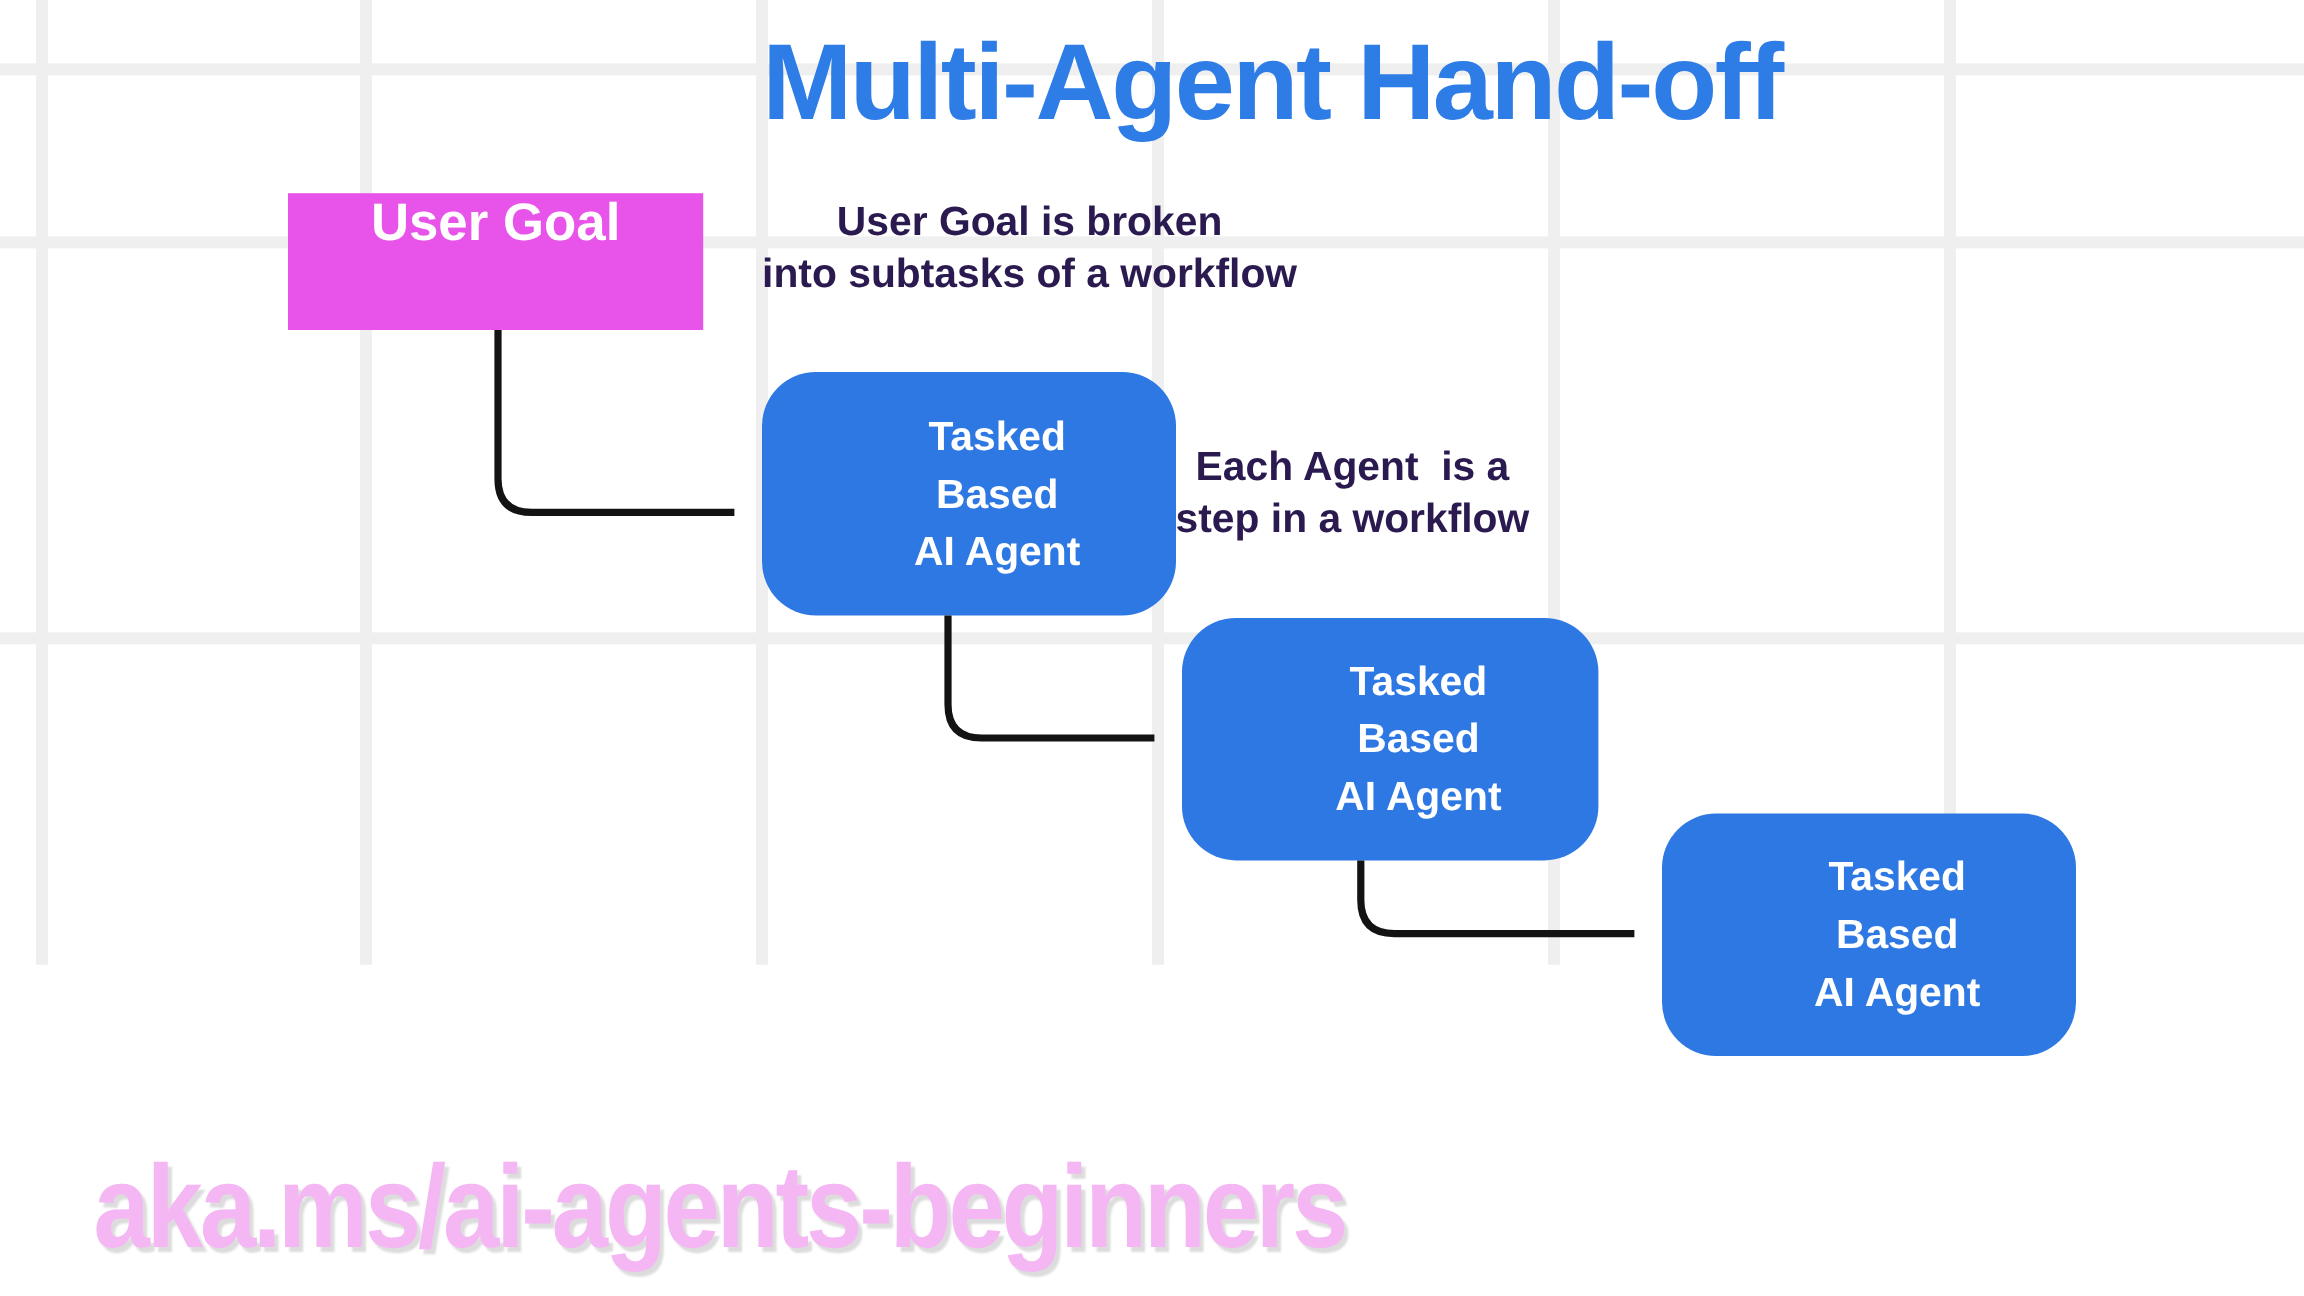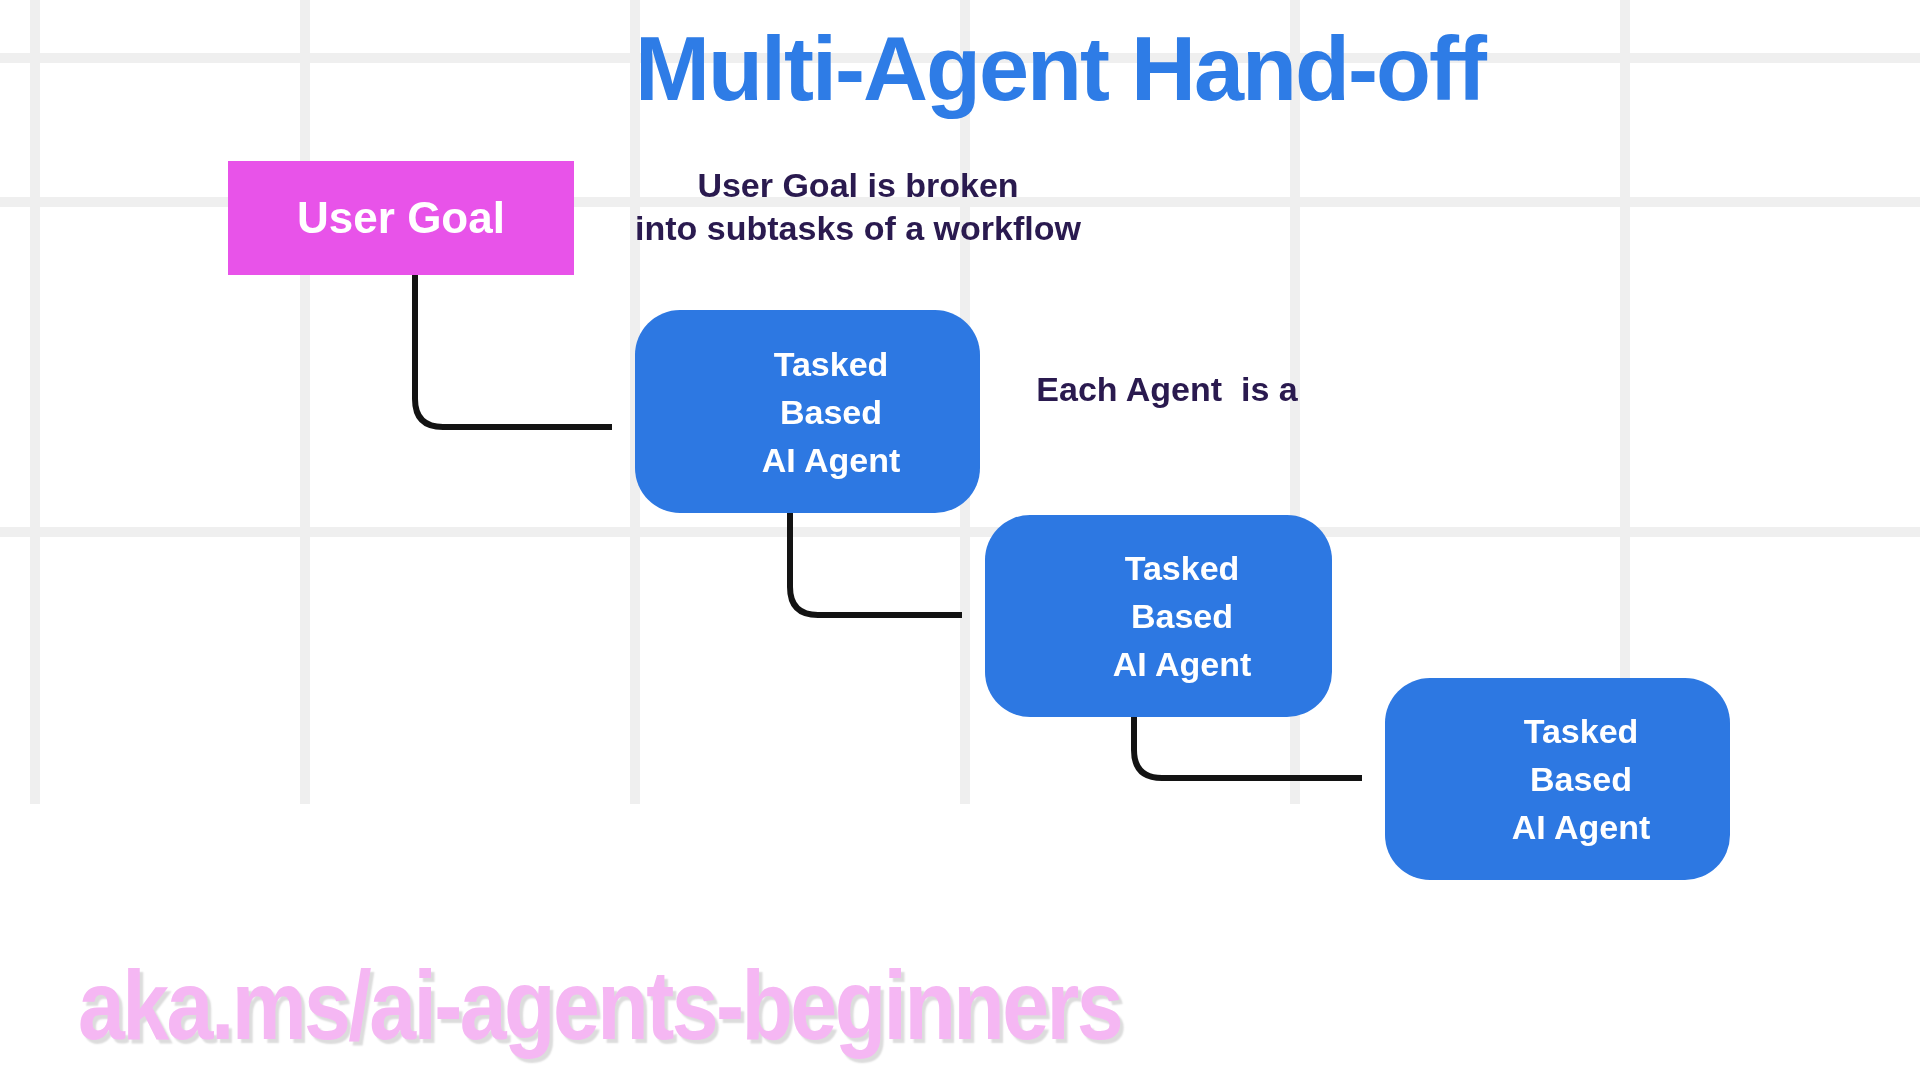--- a/index.html
+++ b/index.html
@@ -25,23 +25,23 @@
       repeating-linear-gradient(to right, var(--grid-line) 0 10px, transparent 10px 330px),
       repeating-linear-gradient(to bottom, var(--grid-line) 0 10px, transparent 10px 330px);
     background-position:300px 0, 0 197px;
   }
   .title{
     position:absolute;left:460px;top:14px;width:1200px;
     text-align:center;font-size:90px;line-height:110px;font-weight:800;
     letter-spacing:-2px;color:var(--title-blue);margin:0;
   }
   .user-goal-box{
-    position:absolute;left:228px;top:161px;width:346px;height:114px;
+    position:absolute;left:240px;top:161px;width:346px;height:114px;
     background:var(--magenta);
-    display:flex;align-items:center;justify-content:center;
+    display:flex;justify-content:center;
   }
   .user-goal-box .label{
     color:var(--box-text);font-size:44px;font-weight:800;letter-spacing:0px;
   }
   .agent-box{
     position:absolute;width:298px;height:203px;border-radius:45px;
     background:var(--box-blue);
     display:flex;flex-direction:column;align-items:center;justify-content:center;
     color:var(--box-text);font-size:34px;font-weight:800;line-height:48px;
     text-align:center;
@@ -49,21 +49,21 @@
   }
   .agent-1{left:635px;top:310px;}
   .agent-2{left:985px;top:515px;width:300px;height:202px;}
   .agent-3{left:1385px;top:678px;height:202px;}
   .note{
     position:absolute;text-align:center;color:var(--dark-text);
     font-size:34px;font-weight:800;line-height:43px;
   }
   .note .line{white-space:pre-wrap;}
   .note-breakdown{left:608px;top:164px;width:500px;}
-  .note-step{left:967px;top:368px;width:400px;}
+  .note-step{left:927px;top:368px;width:400px;}
   .footer-link{
     position:absolute;left:78px;top:952px;
     font-size:98px;line-height:1.1;font-weight:800;letter-spacing:-3px;
     color:var(--pink-link);
     text-shadow:4px 4px 2px #dcdcdc;
     transform:scaleX(0.86);transform-origin:left top;
     white-space:nowrap;
   }
   .arrows{position:absolute;left:0;top:0;width:1920px;height:1080px;pointer-events:none;}
   .arrows path{stroke:var(--arrow);stroke-width:6;fill:none;}
@@ -79,20 +79,21 @@
     <span class="label">User Goal</span>
   </div>
 
   <div class="note note-breakdown">
     <div class="line">User Goal is broken</div>
     <div class="line">into subtasks of a workflow</div>
   </div>
 
   <div class="note note-step">
     <div class="line">Each Agent  is a</div>
+    <div class="line">step in a workflow</div>
   </div>
 
   <div class="agent-box agent-1">
     <div>Tasked</div>
     <div>Based</div>
     <div>AI Agent</div>
   </div>
 
   <div class="agent-box agent-2">
     <div>Tasked</div>

